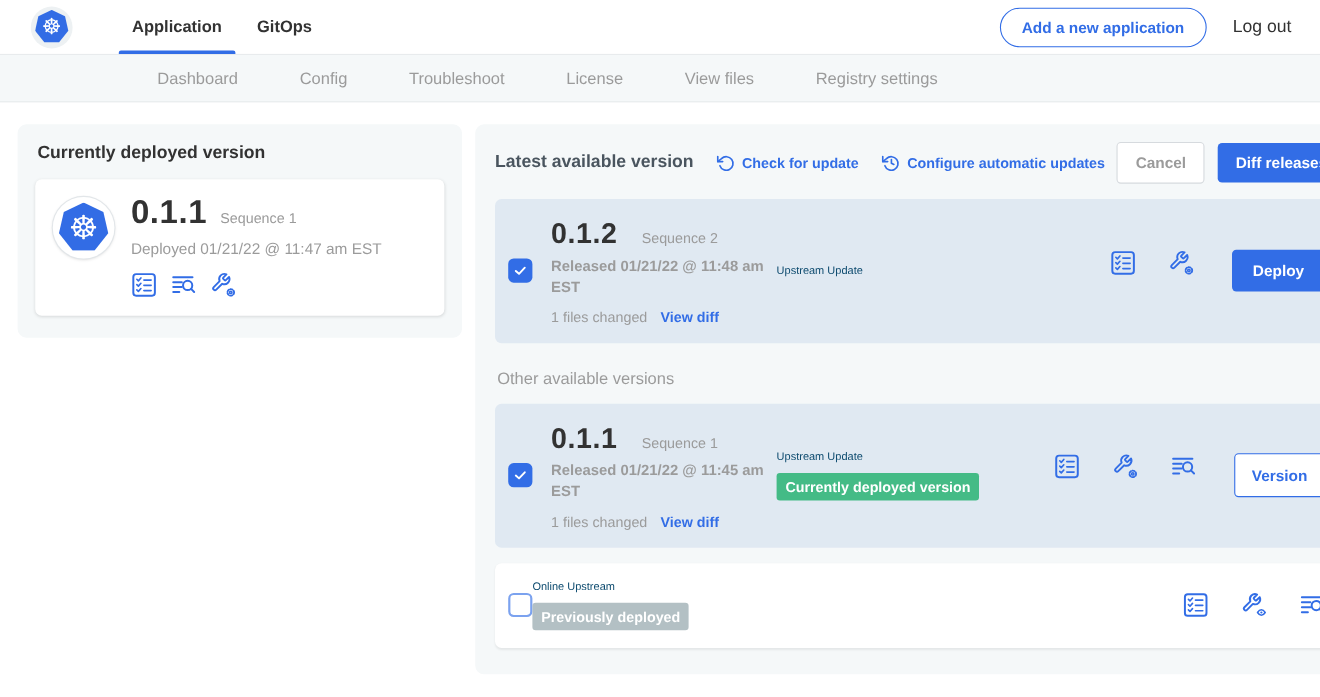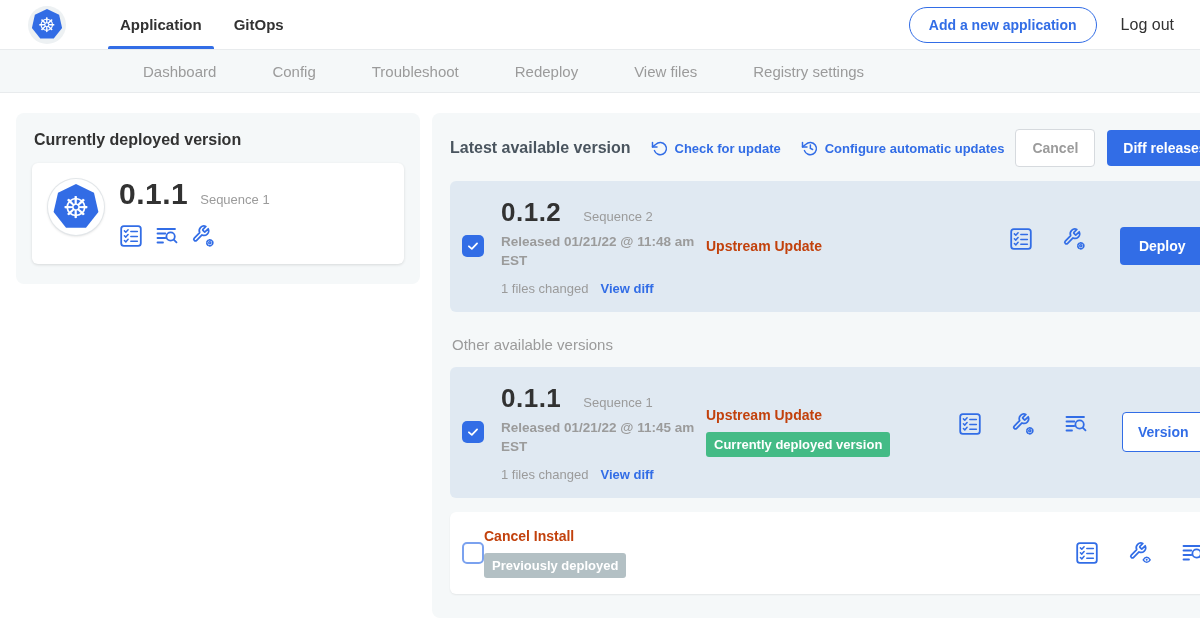--- a/index.html
+++ b/index.html
@@ -75,21 +75,21 @@
   .checkbox.unchecked{background:#fff;border:2px solid #7ba2ef;}
   .checkbox svg{width:14px;height:14px;stroke:#fff;stroke-width:3;fill:none;stroke-linecap:round;stroke-linejoin:round;}
   .row-main{margin-left:17px;width:205px;flex:none;}
   .rm-line1{display:flex;align-items:baseline;gap:22px;}
   .rm-version{font-size:26px;font-weight:700;color:var(--dark-text);letter-spacing:.5px;}
   .rm-seq{font-size:13px;color:var(--muted-text);}
   .rm-released{font-size:13.5px;font-weight:600;color:var(--muted-text);margin-top:5px;max-width:196px;line-height:1.4;}
   .rm-files{margin-top:10px;font-size:13px;color:var(--muted-text);display:flex;align-items:baseline;}
   .view-diff{color:var(--accent-blue);font-weight:700;margin-left:12px;cursor:pointer;}
   .row-source{width:252px;flex:none;display:flex;flex-direction:column;align-items:flex-start;}
-  .source-label{font-size:14px;font-weight:700;color:#c2410c;}
+  .source-label{font-size:10px;font-weight:400;color:#0c4a6e;}
   .badge{display:inline-block;margin-top:9px;padding:5px 8px;border-radius:3px;font-size:13px;font-weight:700;color:#fff;}
   .badge.green{background:var(--deployed-badge-green);}
   .badge.gray{background:var(--previous-badge-gray);}
   .row-actions{margin-left:auto;display:flex;gap:29px;}
   .btn-deploy{background:var(--accent-blue);border:none;color:#fff;padding:11px 19px;margin-left:5px;}
   .btn-redeploy{background:#fff;border:1px solid var(--accent-blue);color:var(--accent-blue);padding:11px 15px;margin-left:5px;}
   .other-title{font-size:15px;color:var(--muted-text);margin:24px 2px 4px;}
 </style>
 </head>
 <body>
@@ -149,38 +149,39 @@
   <div class="topnav-right">
     <button class="pill-btn">Add a new application</button>
     <span class="logout">Log out</span>
   </div>
 </header>
 
 <nav class="subnav">
   <div class="subnav-item">Dashboard</div>
   <div class="subnav-item">Config</div>
   <div class="subnav-item">Troubleshoot</div>
-  <div class="subnav-item">Redeploy</div>
+  <div class="subnav-item">License</div>
   <div class="subnav-item">View files</div>
   <div class="subnav-item">Registry settings</div>
 </nav>
 
 <main class="content">
 
   <section class="left-card">
     <h2 class="left-card-title">Currently deployed version</h2>
     <div class="deployed-card">
       <div class="k8s-circle">
         <div class="hepta big">☸</div>
       </div>
       <div>
         <div class="dc-line1">
           <span class="dc-version">0.1.1</span>
           <span class="dc-seq">Sequence 1</span>
         </div>
+        <div class="dc-deployed">Deployed 01/21/22 @ 11:47 am EST</div>
         <div class="icon-row">
           <svg class="ic action-icon">
               <use href="#i-checklist"></use>
             </svg>
           <svg class="ic action-icon">
               <use href="#i-lines-search"></use>
             </svg>
           <svg class="ic action-icon">
               <use href="#i-wrench-gear"></use>
             </svg>
@@ -272,21 +273,21 @@
         <svg class="ic action-icon">
             <use href="#i-lines-search"></use>
           </svg>
         <button class="btn btn-redeploy">Version</button>
       </div>
     </div>
 
     <div class="version-row plain">
       <div class="checkbox unchecked"></div>
       <div class="row-source">
-        <span class="source-label">Cancel Install</span>
+        <span class="source-label">Online Upstream</span>
         <span class="badge gray">Previously deployed</span>
       </div>
       <div class="row-actions">
         <svg class="ic action-icon">
             <use href="#i-checklist"></use>
           </svg>
         <svg class="ic action-icon">
             <use href="#i-wrench-eye"></use>
           </svg>
         <svg class="ic action-icon">

